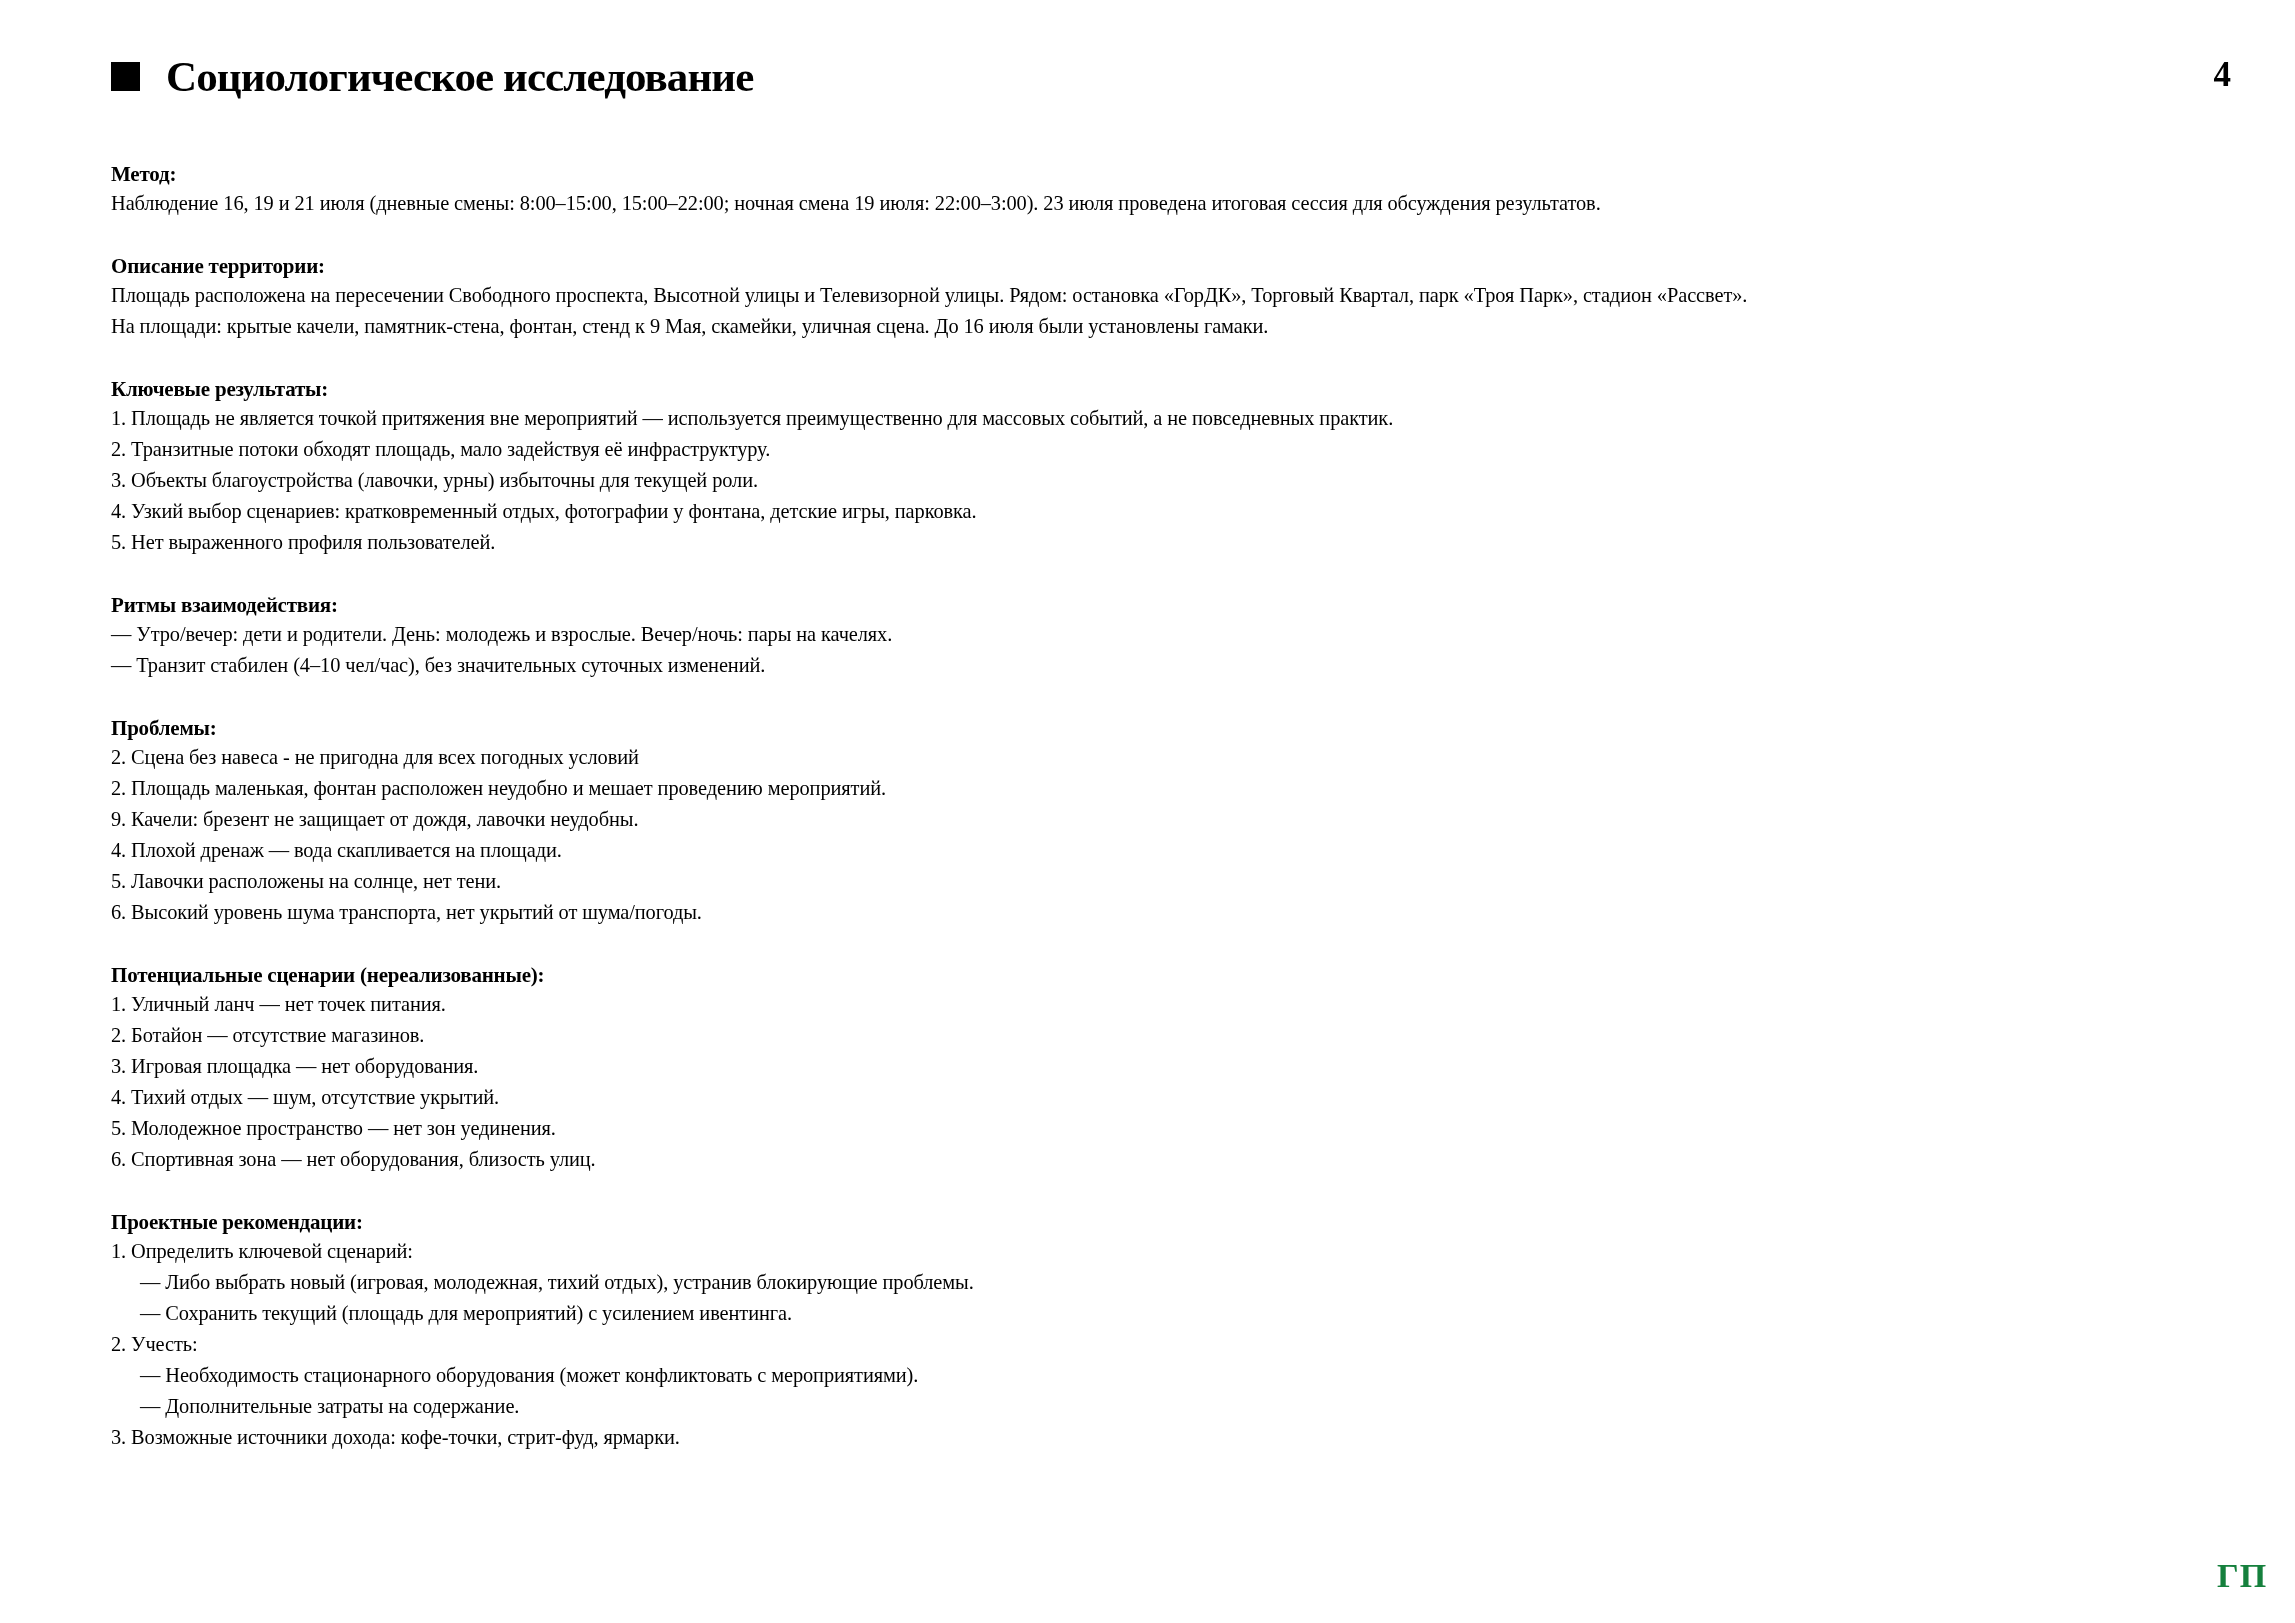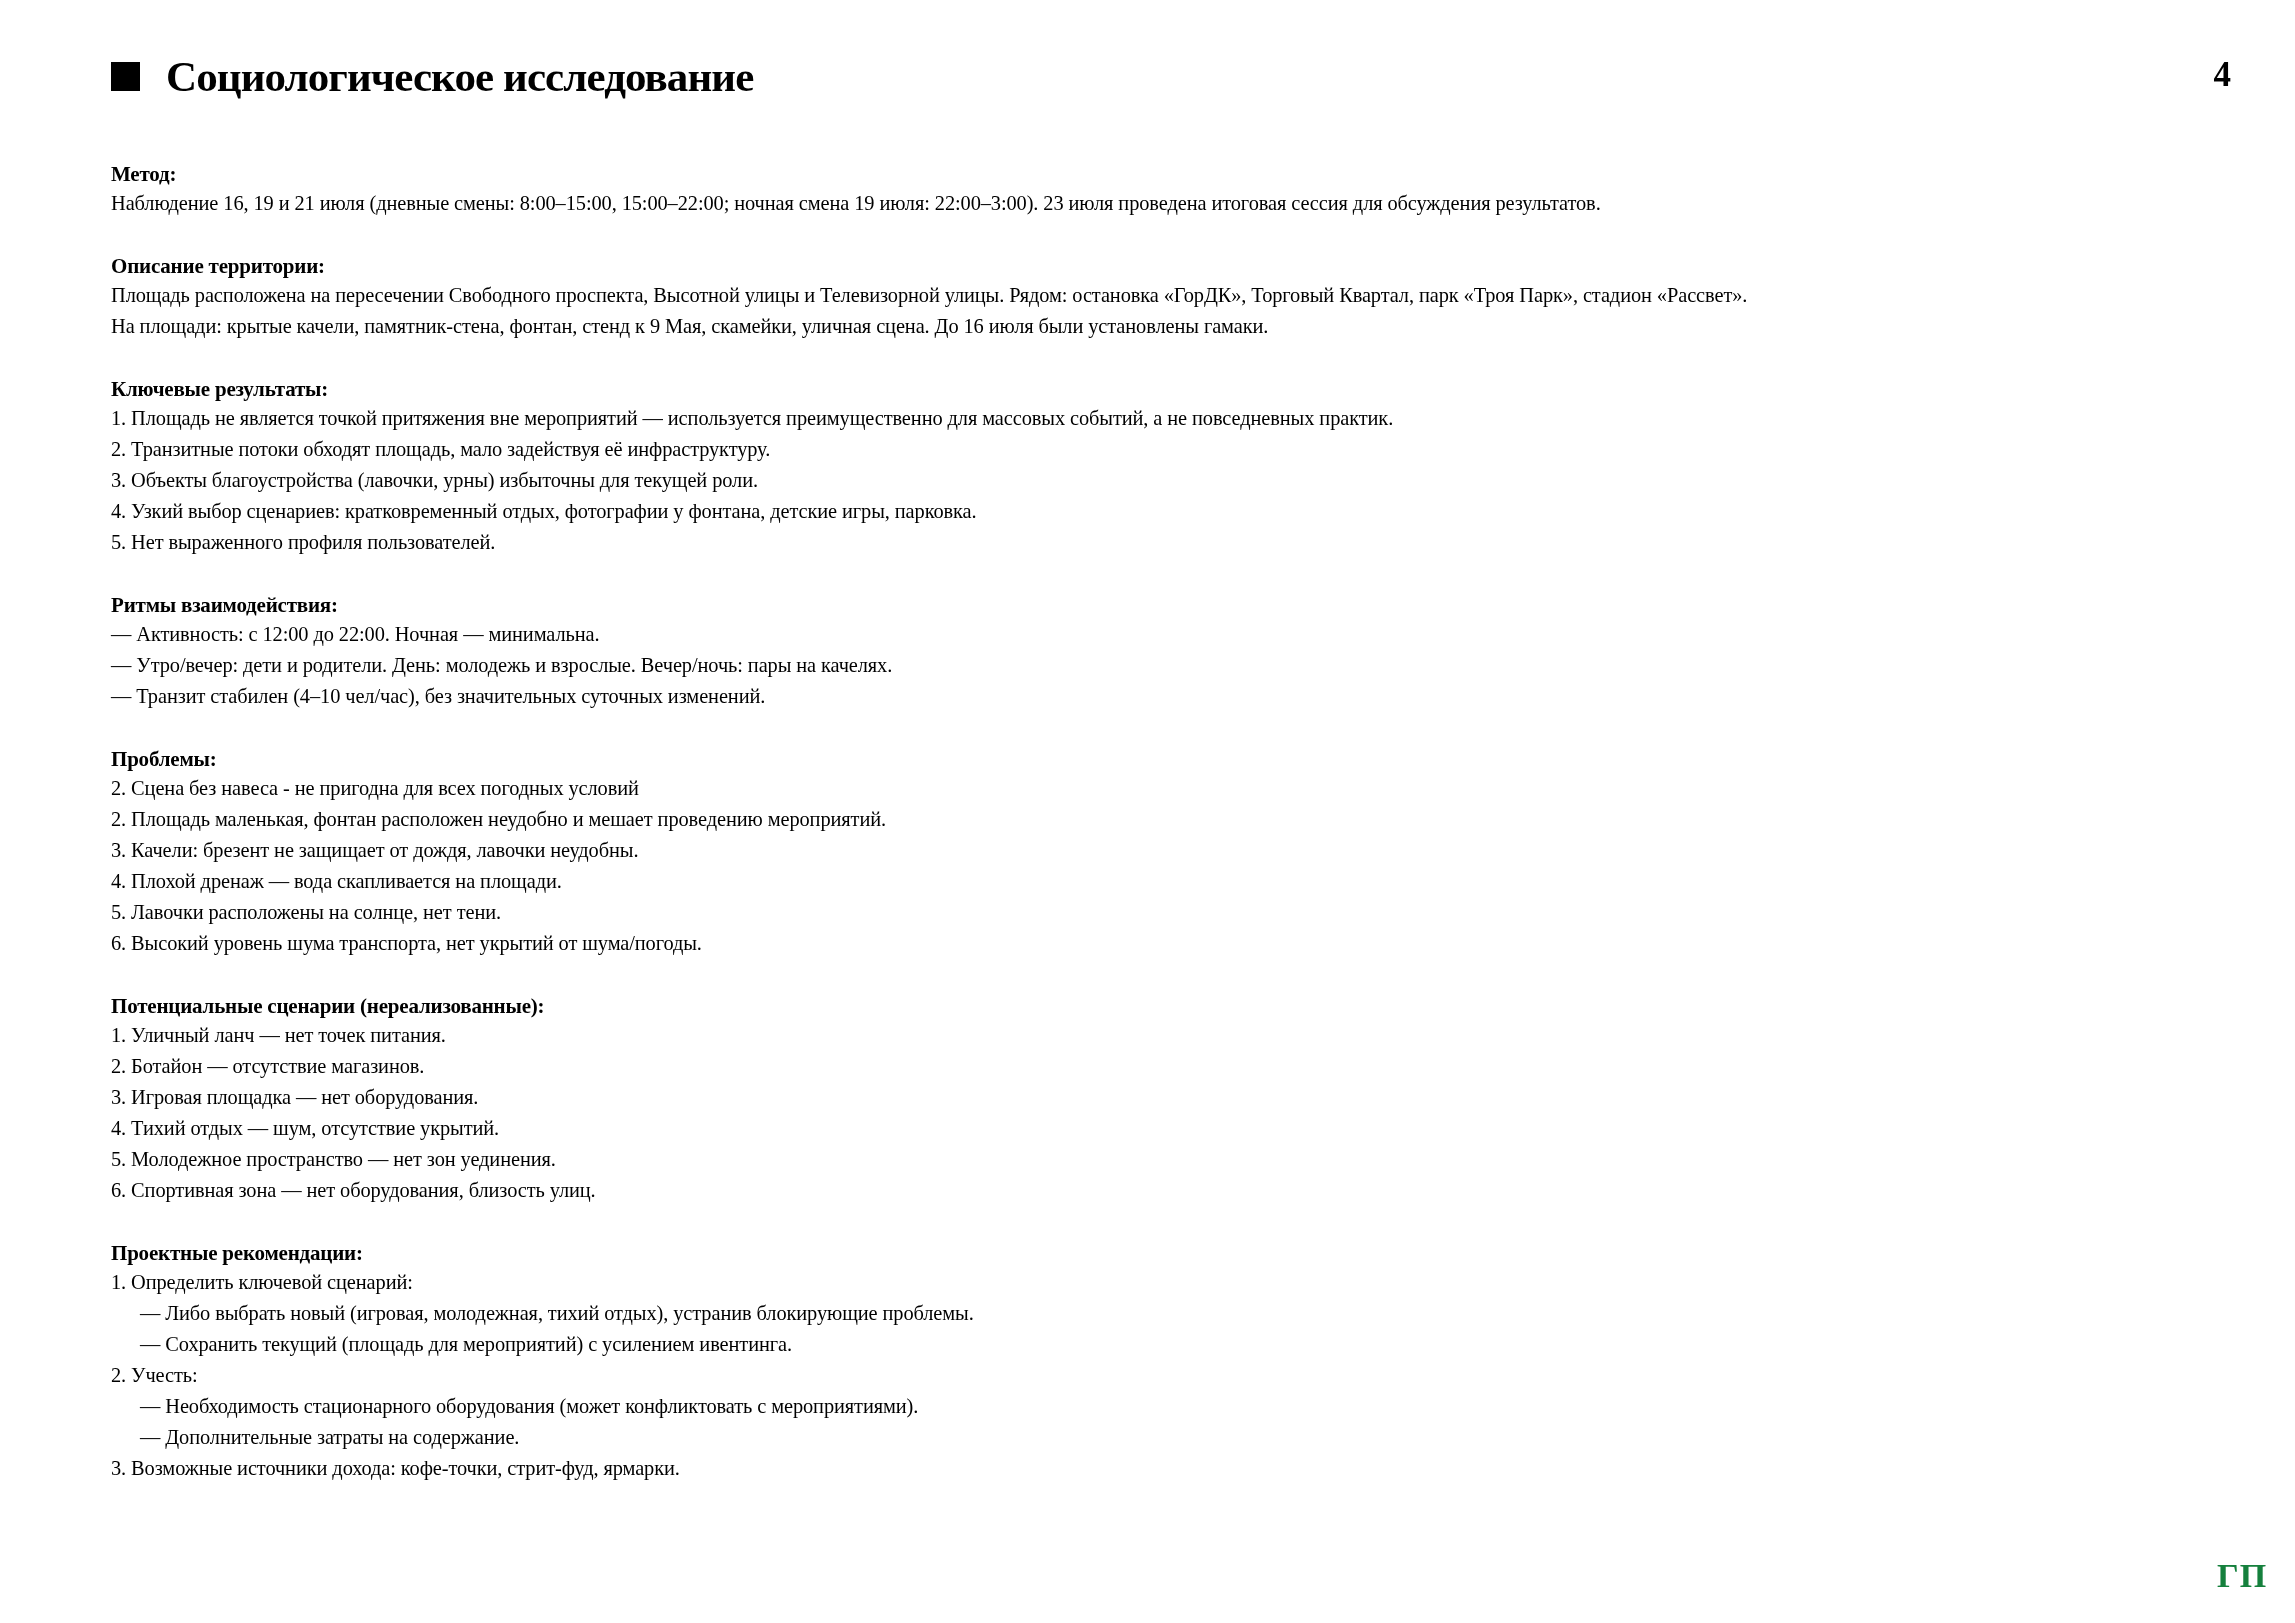--- a/index.html
+++ b/index.html
@@ -129,37 +129,36 @@
           <div class="line">4. Узкий выбор сценариев: кратковременный отдых, фотографии у фонтана, детские игры, парковка.</div>
 
           <div class="line">5. Нет выраженного профиля пользователей.</div>
         </div>
     </section>
 
     <section class="section">
       <h2 class="section-heading">Ритмы взаимодействия:</h2>
       <div class="section-lines">
 
-          <div class="line">— Активность: с 12:00 до 22:00. Ночная — минимальна.</div>
 
           <div class="line">— Утро/вечер: дети и родители. День: молодежь и взрослые. Вечер/ночь: пары на качелях.</div>
 
           <div class="line">— Транзит стабилен (4–10 чел/час), без значительных суточных изменений.</div>
         </div>
     </section>
 
     <section class="section">
       <h2 class="section-heading">Проблемы:</h2>
       <div class="section-lines">
 
           <div class="line">2. Сцена без навеса - не пригодна для всех погодных условий</div>
 
           <div class="line">2. Площадь маленькая, фонтан расположен неудобно и мешает проведению мероприятий.</div>
 
-          <div class="line">3. Качели: брезент не защищает от дождя, лавочки неудобны.</div>
+          <div class="line">9. Качели: брезент не защищает от дождя, лавочки неудобны.</div>
 
           <div class="line">4. Плохой дренаж — вода скапливается на площади.</div>
 
           <div class="line">5. Лавочки расположены на солнце, нет тени.</div>
 
           <div class="line">6. Высокий уровень шума транспорта, нет укрытий от шума/погоды.</div>
         </div>
     </section>
 
     <section class="section">

